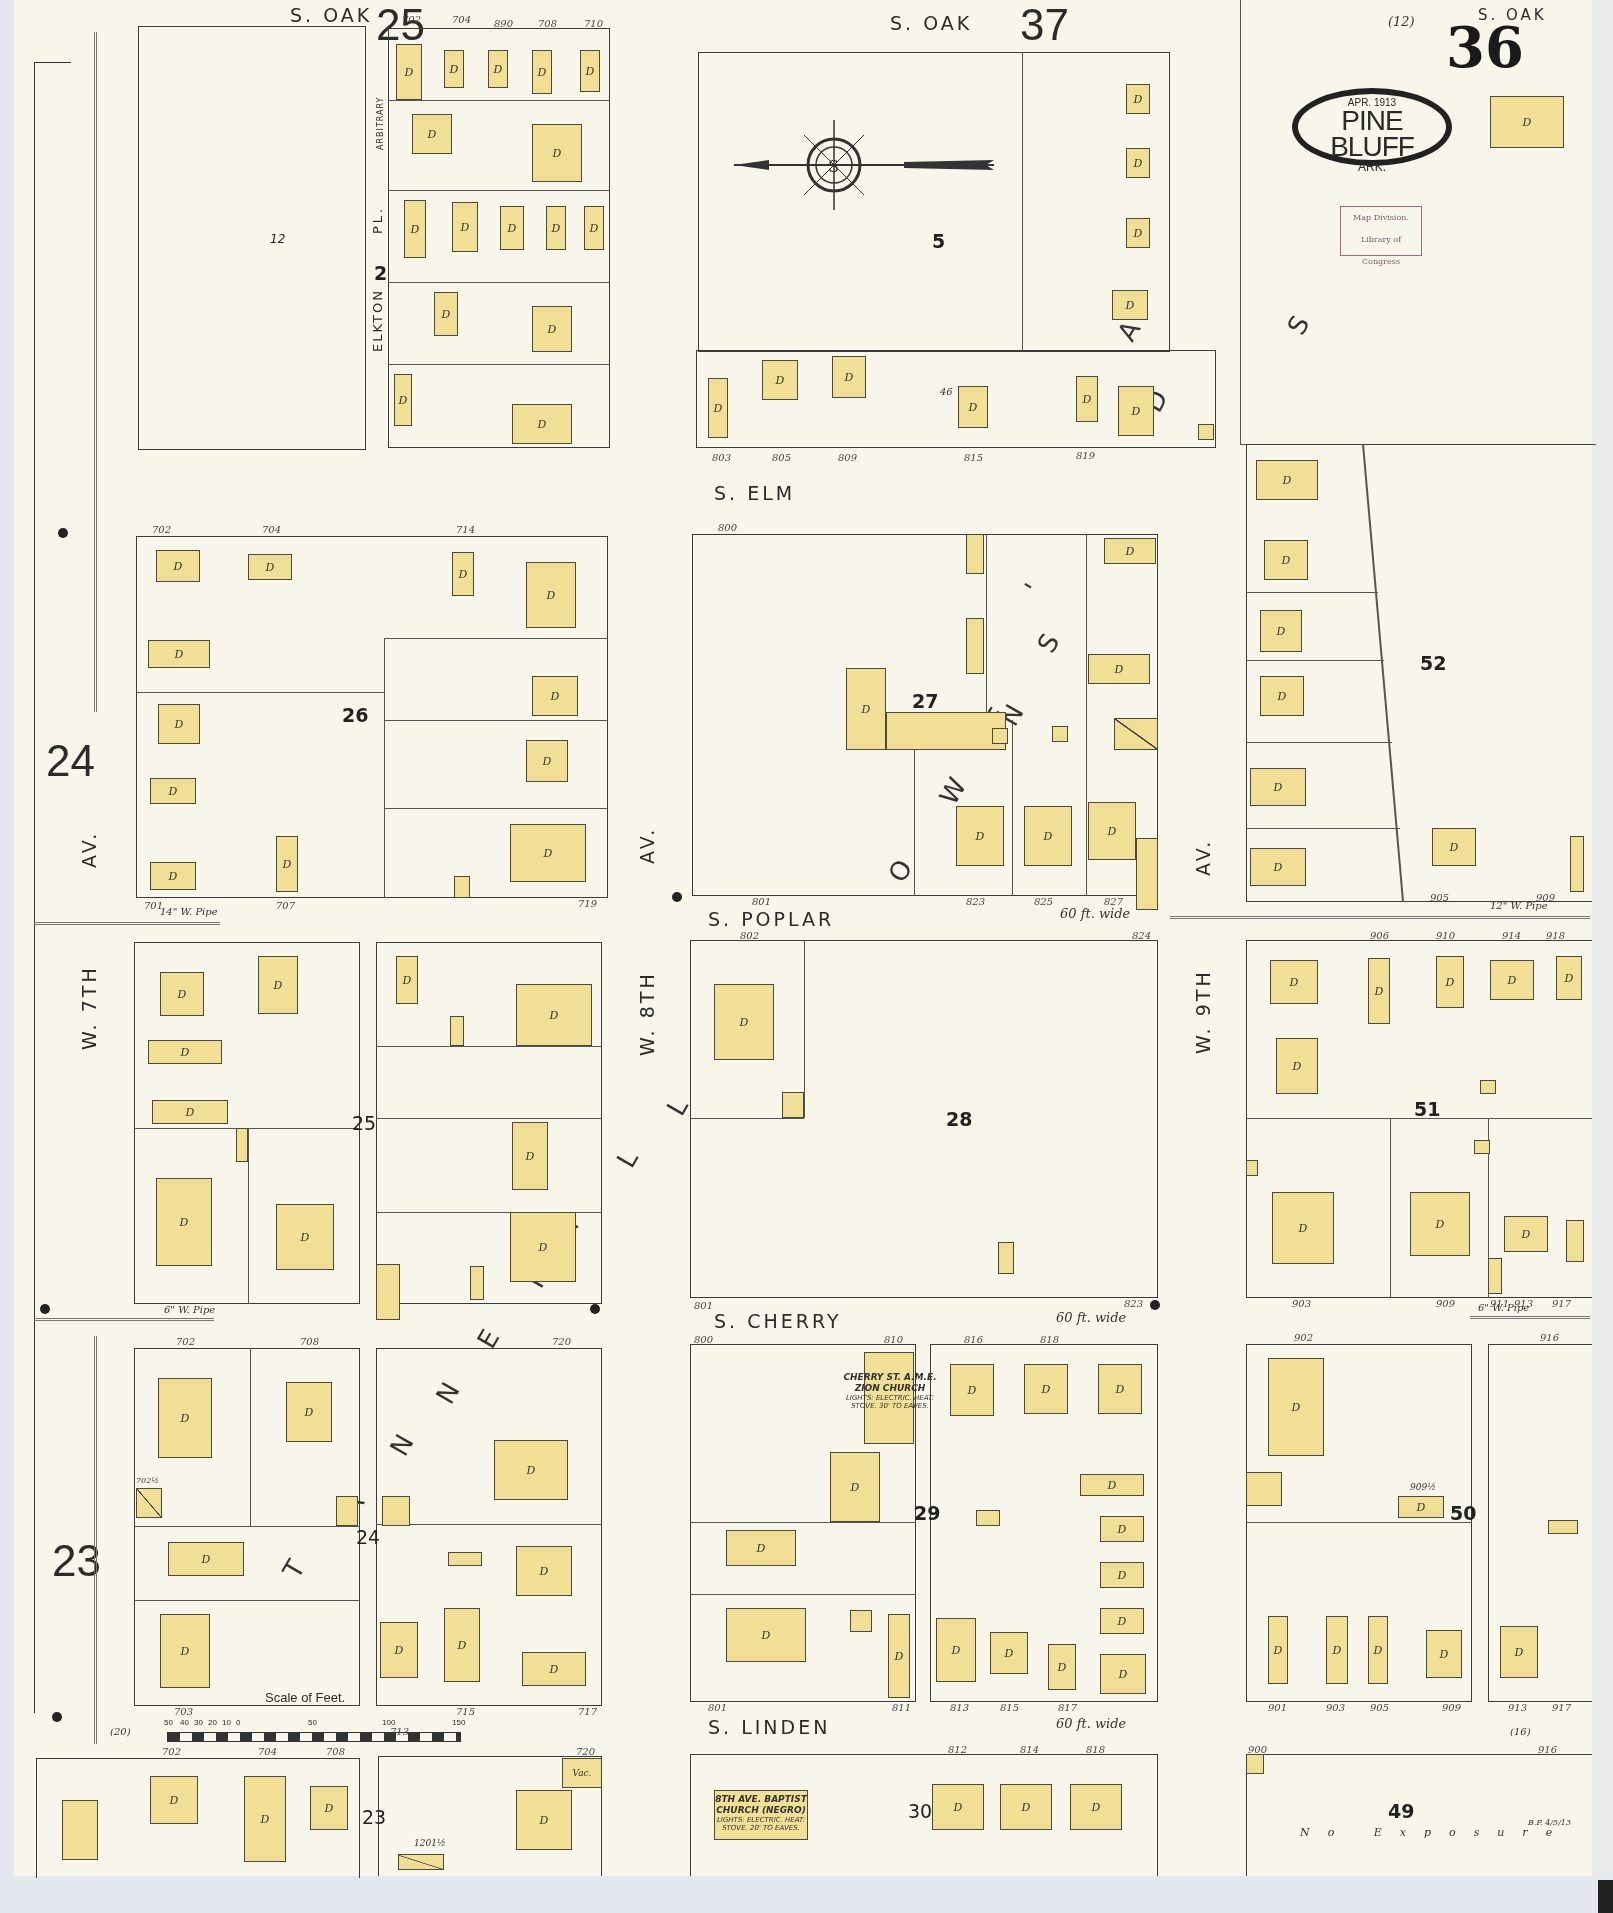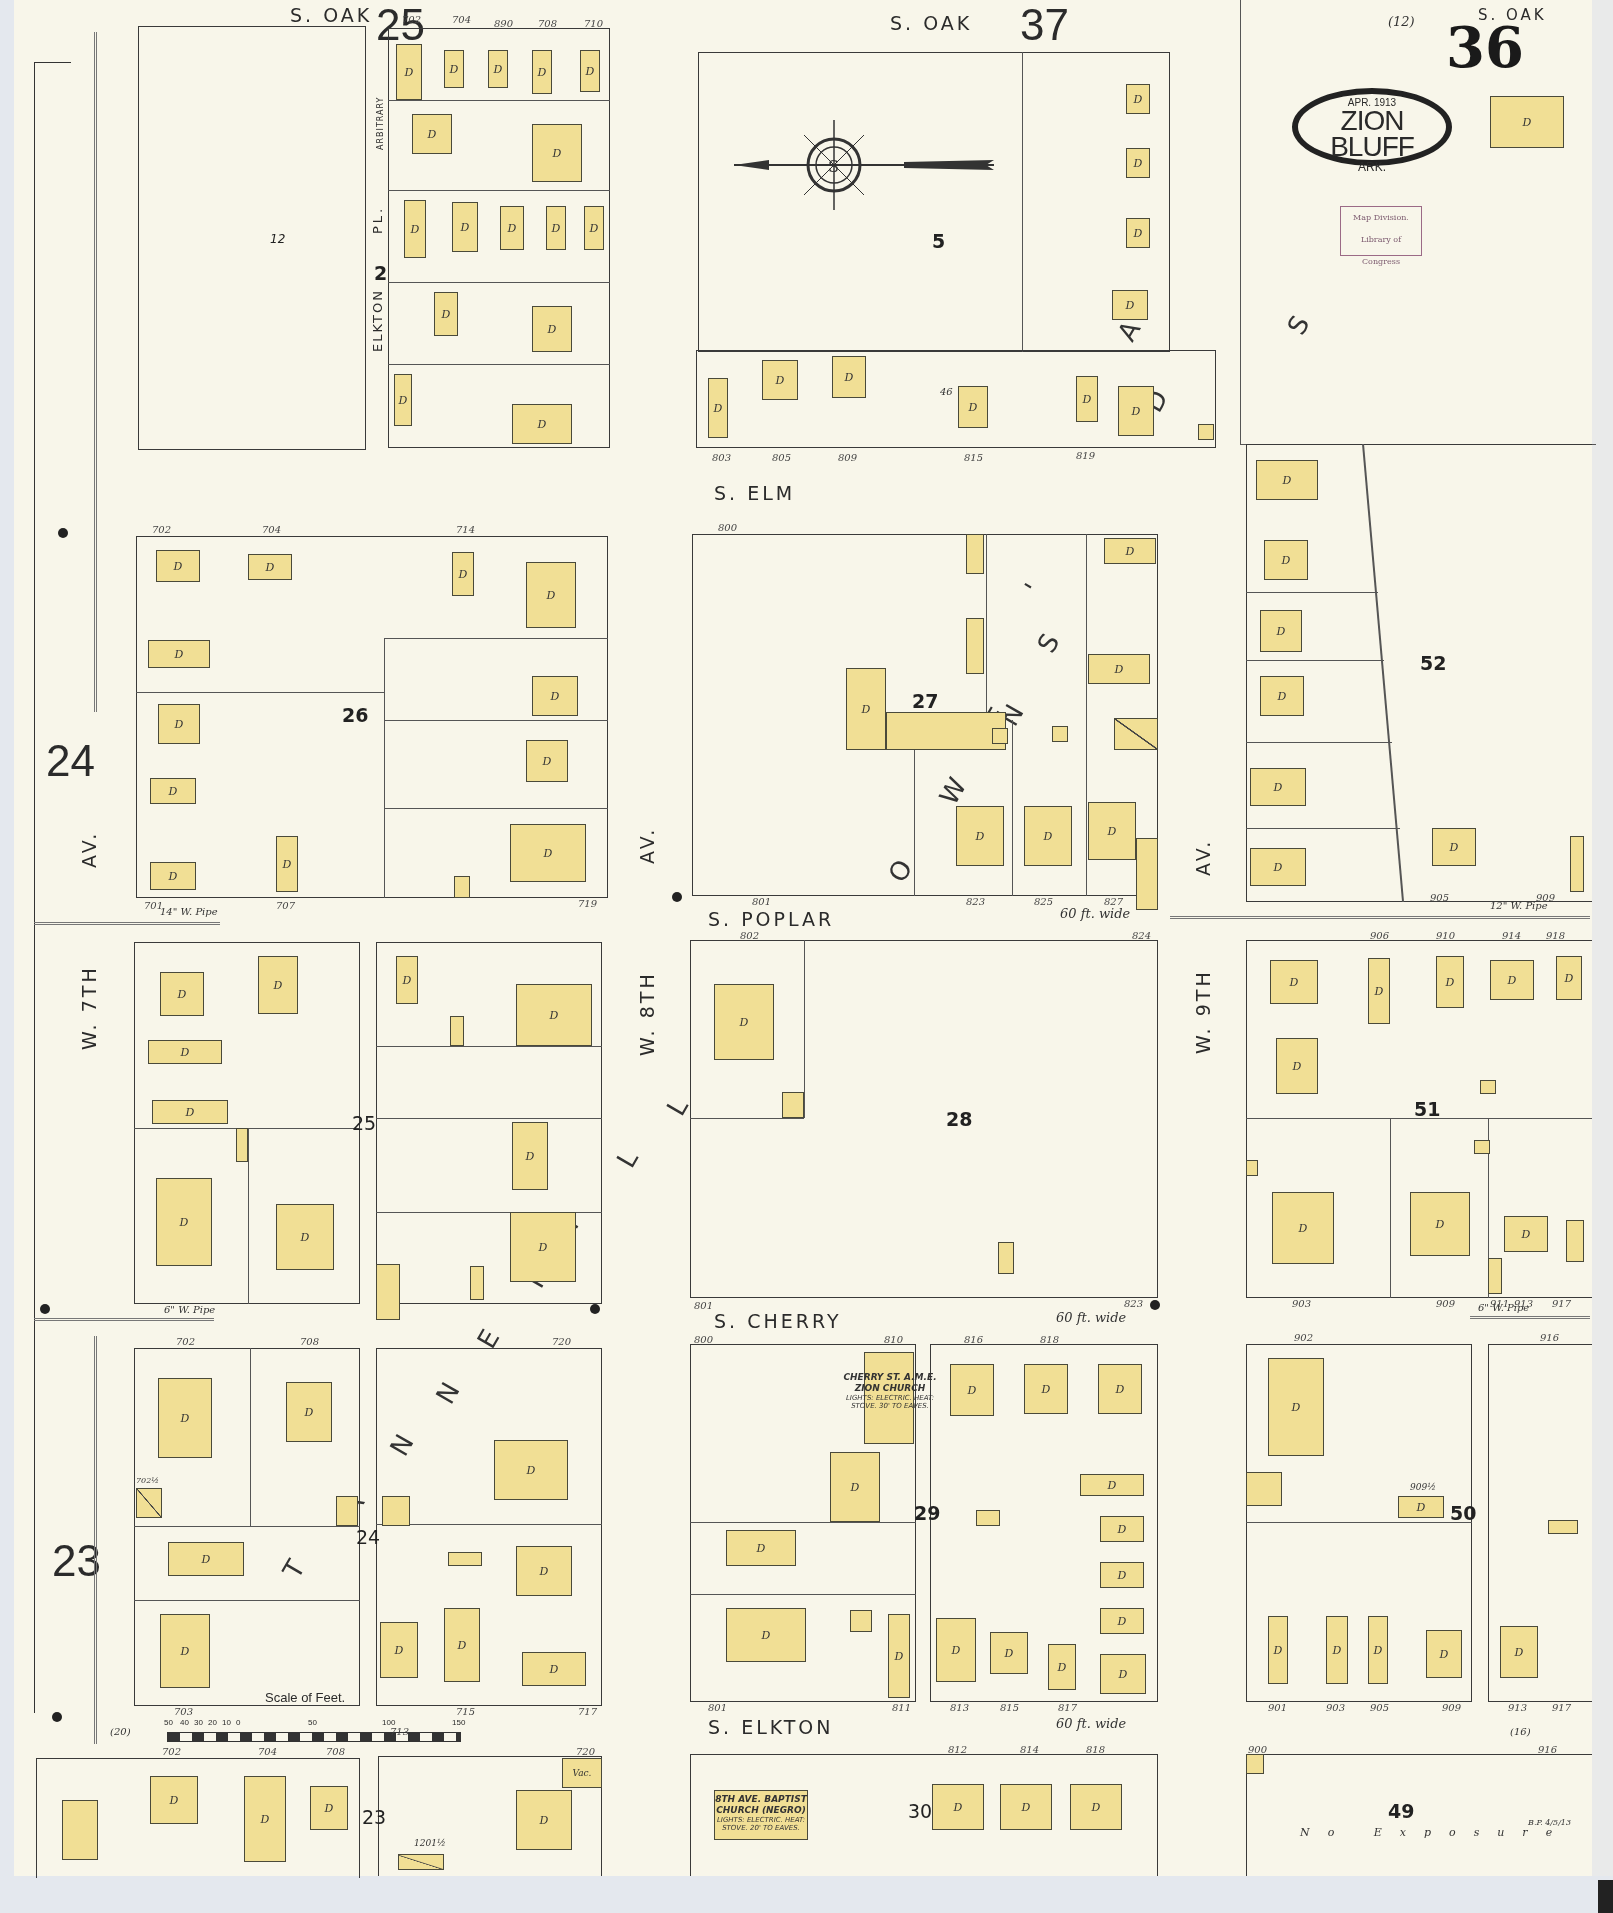--- a/index.html
+++ b/index.html
@@ -39,21 +39,21 @@
 </style>
 </head>
 <body>
 
 <div id="paper"></div>
 <div id="rightstrip"></div>
 <div id="blackbar"></div>
 
 <div id="cartouche">
   <div class="date">APR. 1913</div>
-  <div class="city">ZION BLUFF</div>
+  <div class="city">PINE BLUFF</div>
   <div class="state">ARK.</div>
 </div>
 <div id="sheetnum">36</div>
 <div id="stamp">
   <div>Map Division.</div>
   <div>Library of Congress</div>
 </div>
 <div class="note" style="left:1388px;top:14px;">(12)</div>
 
 <svg id="compass" viewBox="0 0 280 110">
@@ -72,21 +72,21 @@
 <div class="sheetref" style="left:1020px;top:0px;">37</div>
 <div class="sheetref" style="left:46px;top:736px;">24</div>
 <div class="sheetref" style="left:52px;top:1536px;">23</div>
 
 <div class="street" style="left:290px;top:4px;">S. OAK</div>
 <div class="street" style="left:890px;top:12px;">S. OAK</div>
 <div class="street" style="left:1478px;top:6px;font-size:15px;">S. OAK</div>
 <div class="street" style="left:714px;top:482px;">S. ELM</div>
 <div class="street" style="left:708px;top:908px;">S. POPLAR</div>
 <div class="street" style="left:714px;top:1310px;">S. CHERRY</div>
-<div class="street" style="left:708px;top:1716px;">S. ELKTON</div>
+<div class="street" style="left:708px;top:1716px;">S. LINDEN</div>
 
 <div class="street v" style="left:78px;top:1050px;">W. 7TH</div>
 <div class="street v" style="left:78px;top:868px;">AV.</div>
 <div class="street v" style="left:636px;top:1056px;">W. 8TH</div>
 <div class="street v" style="left:636px;top:864px;">AV.</div>
 <div class="street v" style="left:1192px;top:1054px;">W. 9TH</div>
 <div class="street v" style="left:1192px;top:876px;">AV.</div>
 <div class="street v" style="left:370px;top:352px;font-size:13px;letter-spacing:2px;">ELKTON</div>
 <div class="street v" style="left:370px;top:234px;font-size:13px;">PL.</div>
 <div class="street v" style="left:376px;top:150px;font-size:8px;letter-spacing:1px;">ARBITRARY</div>

